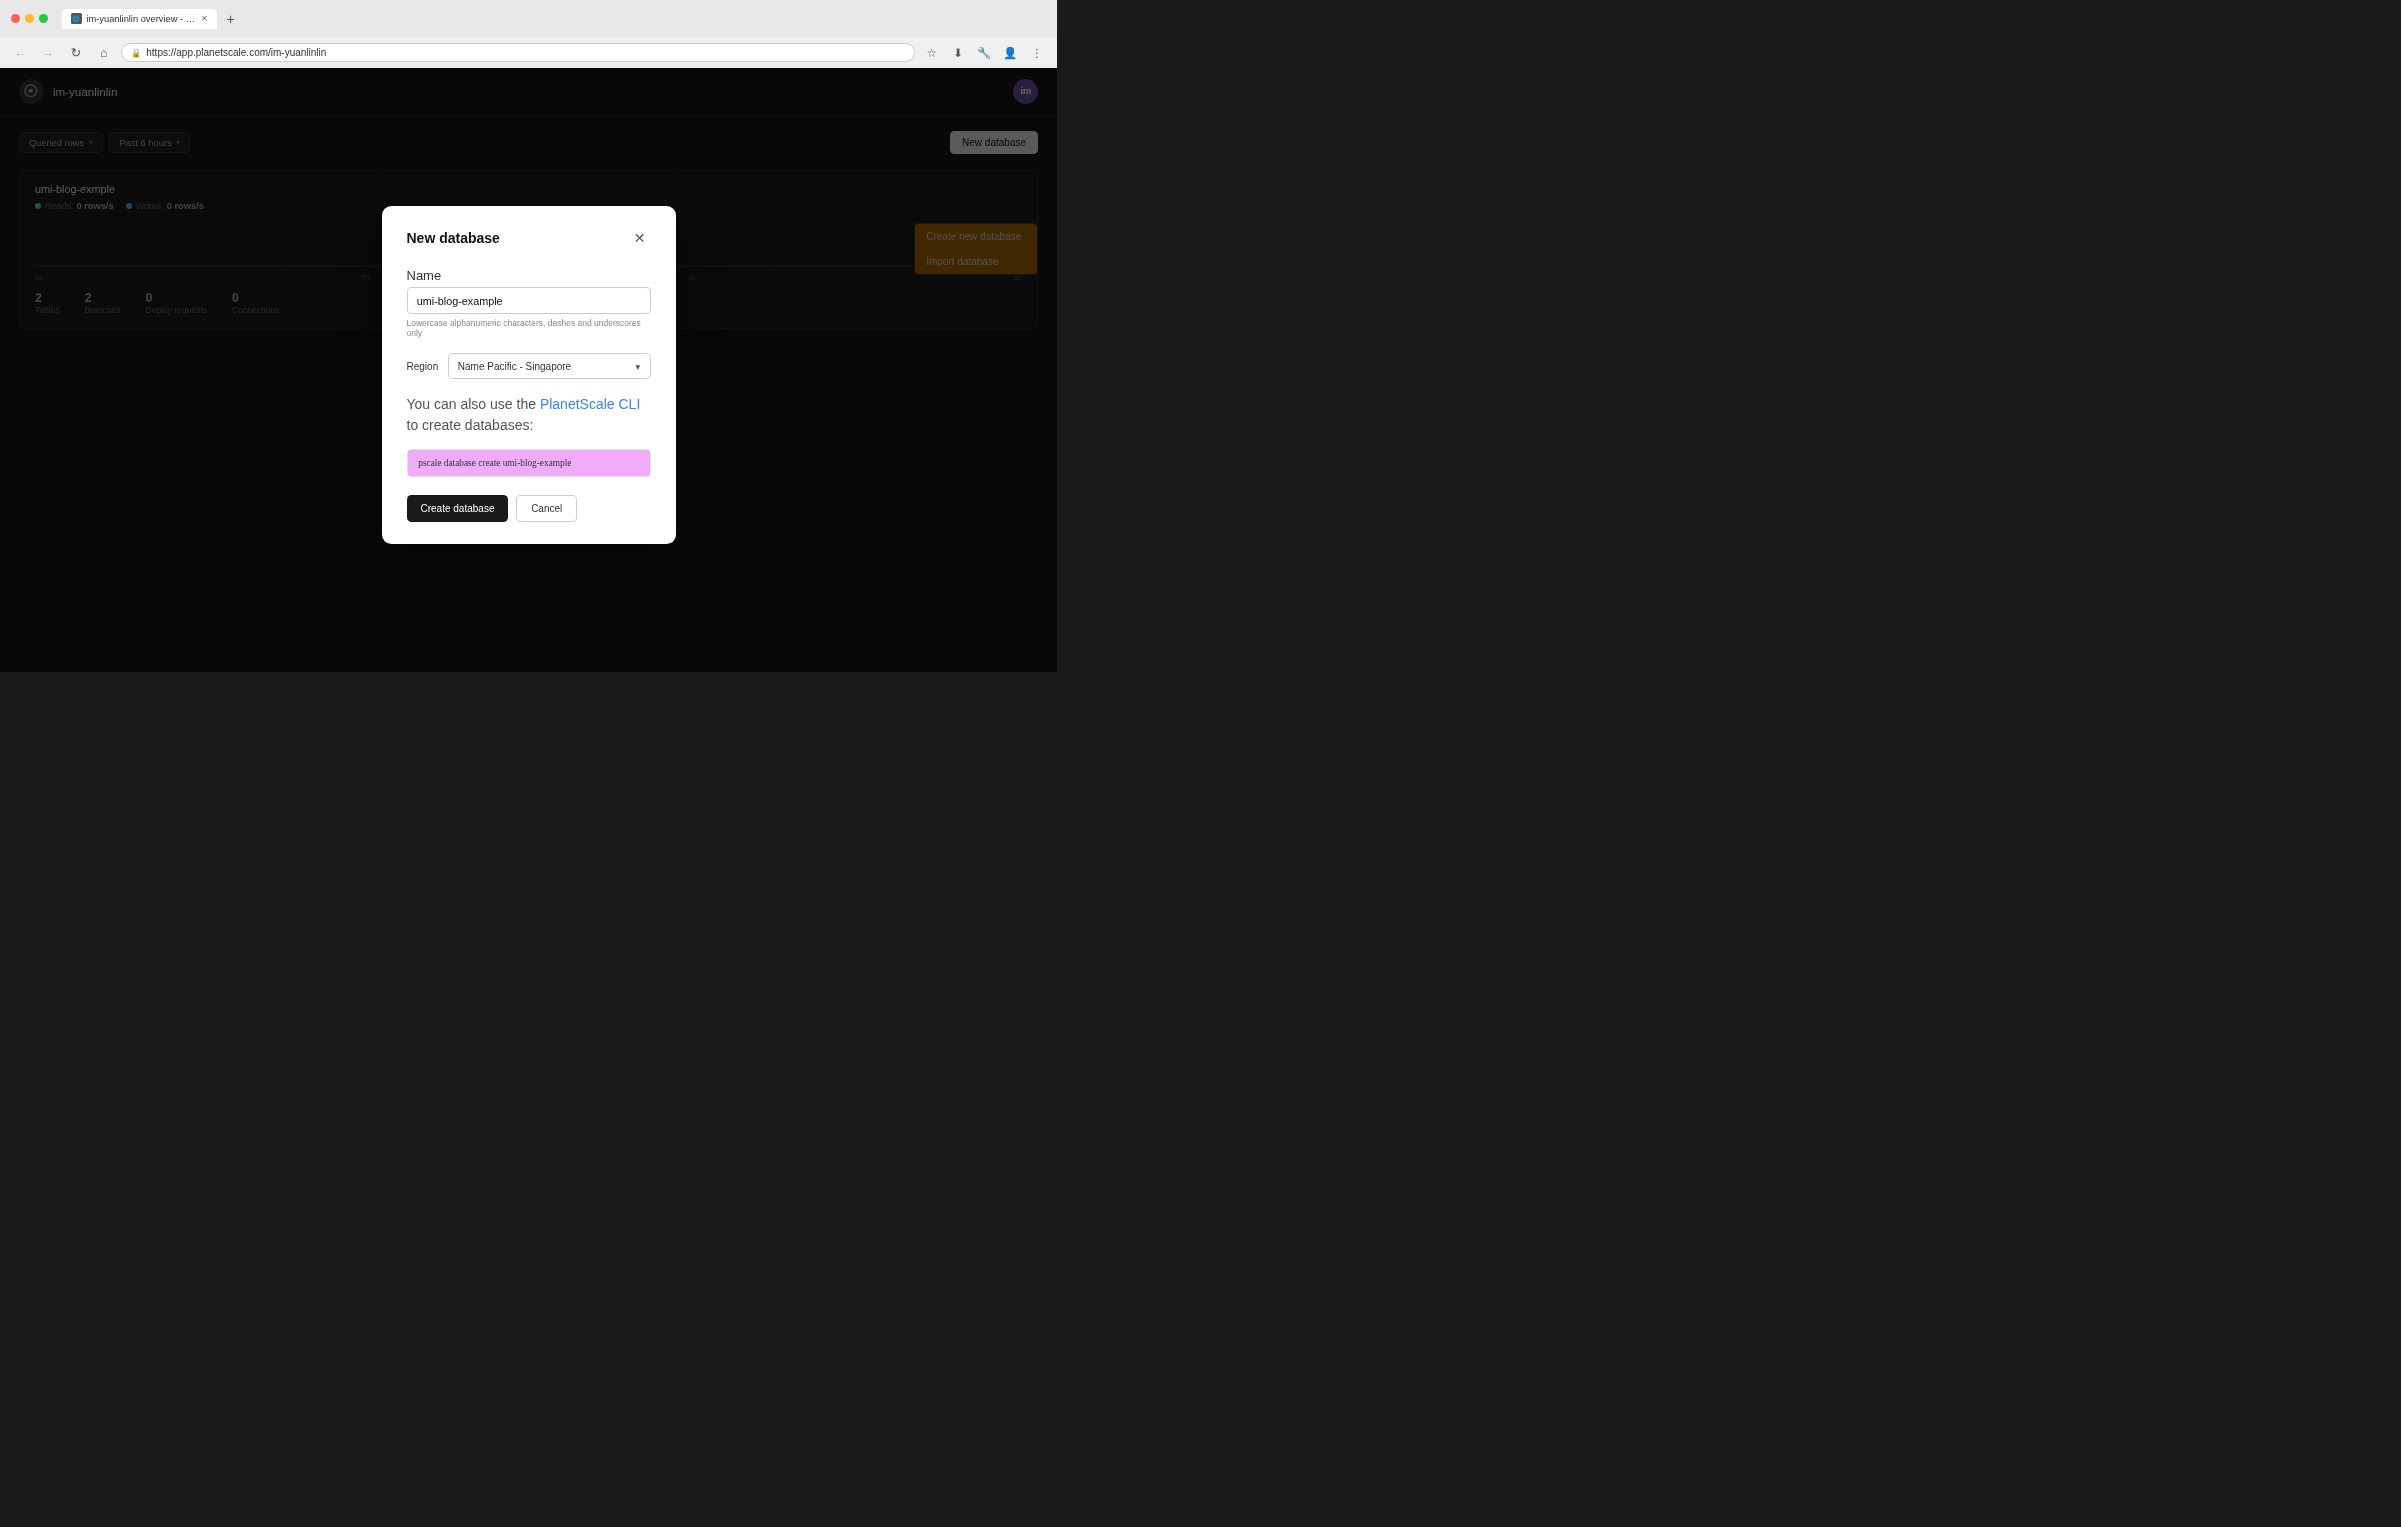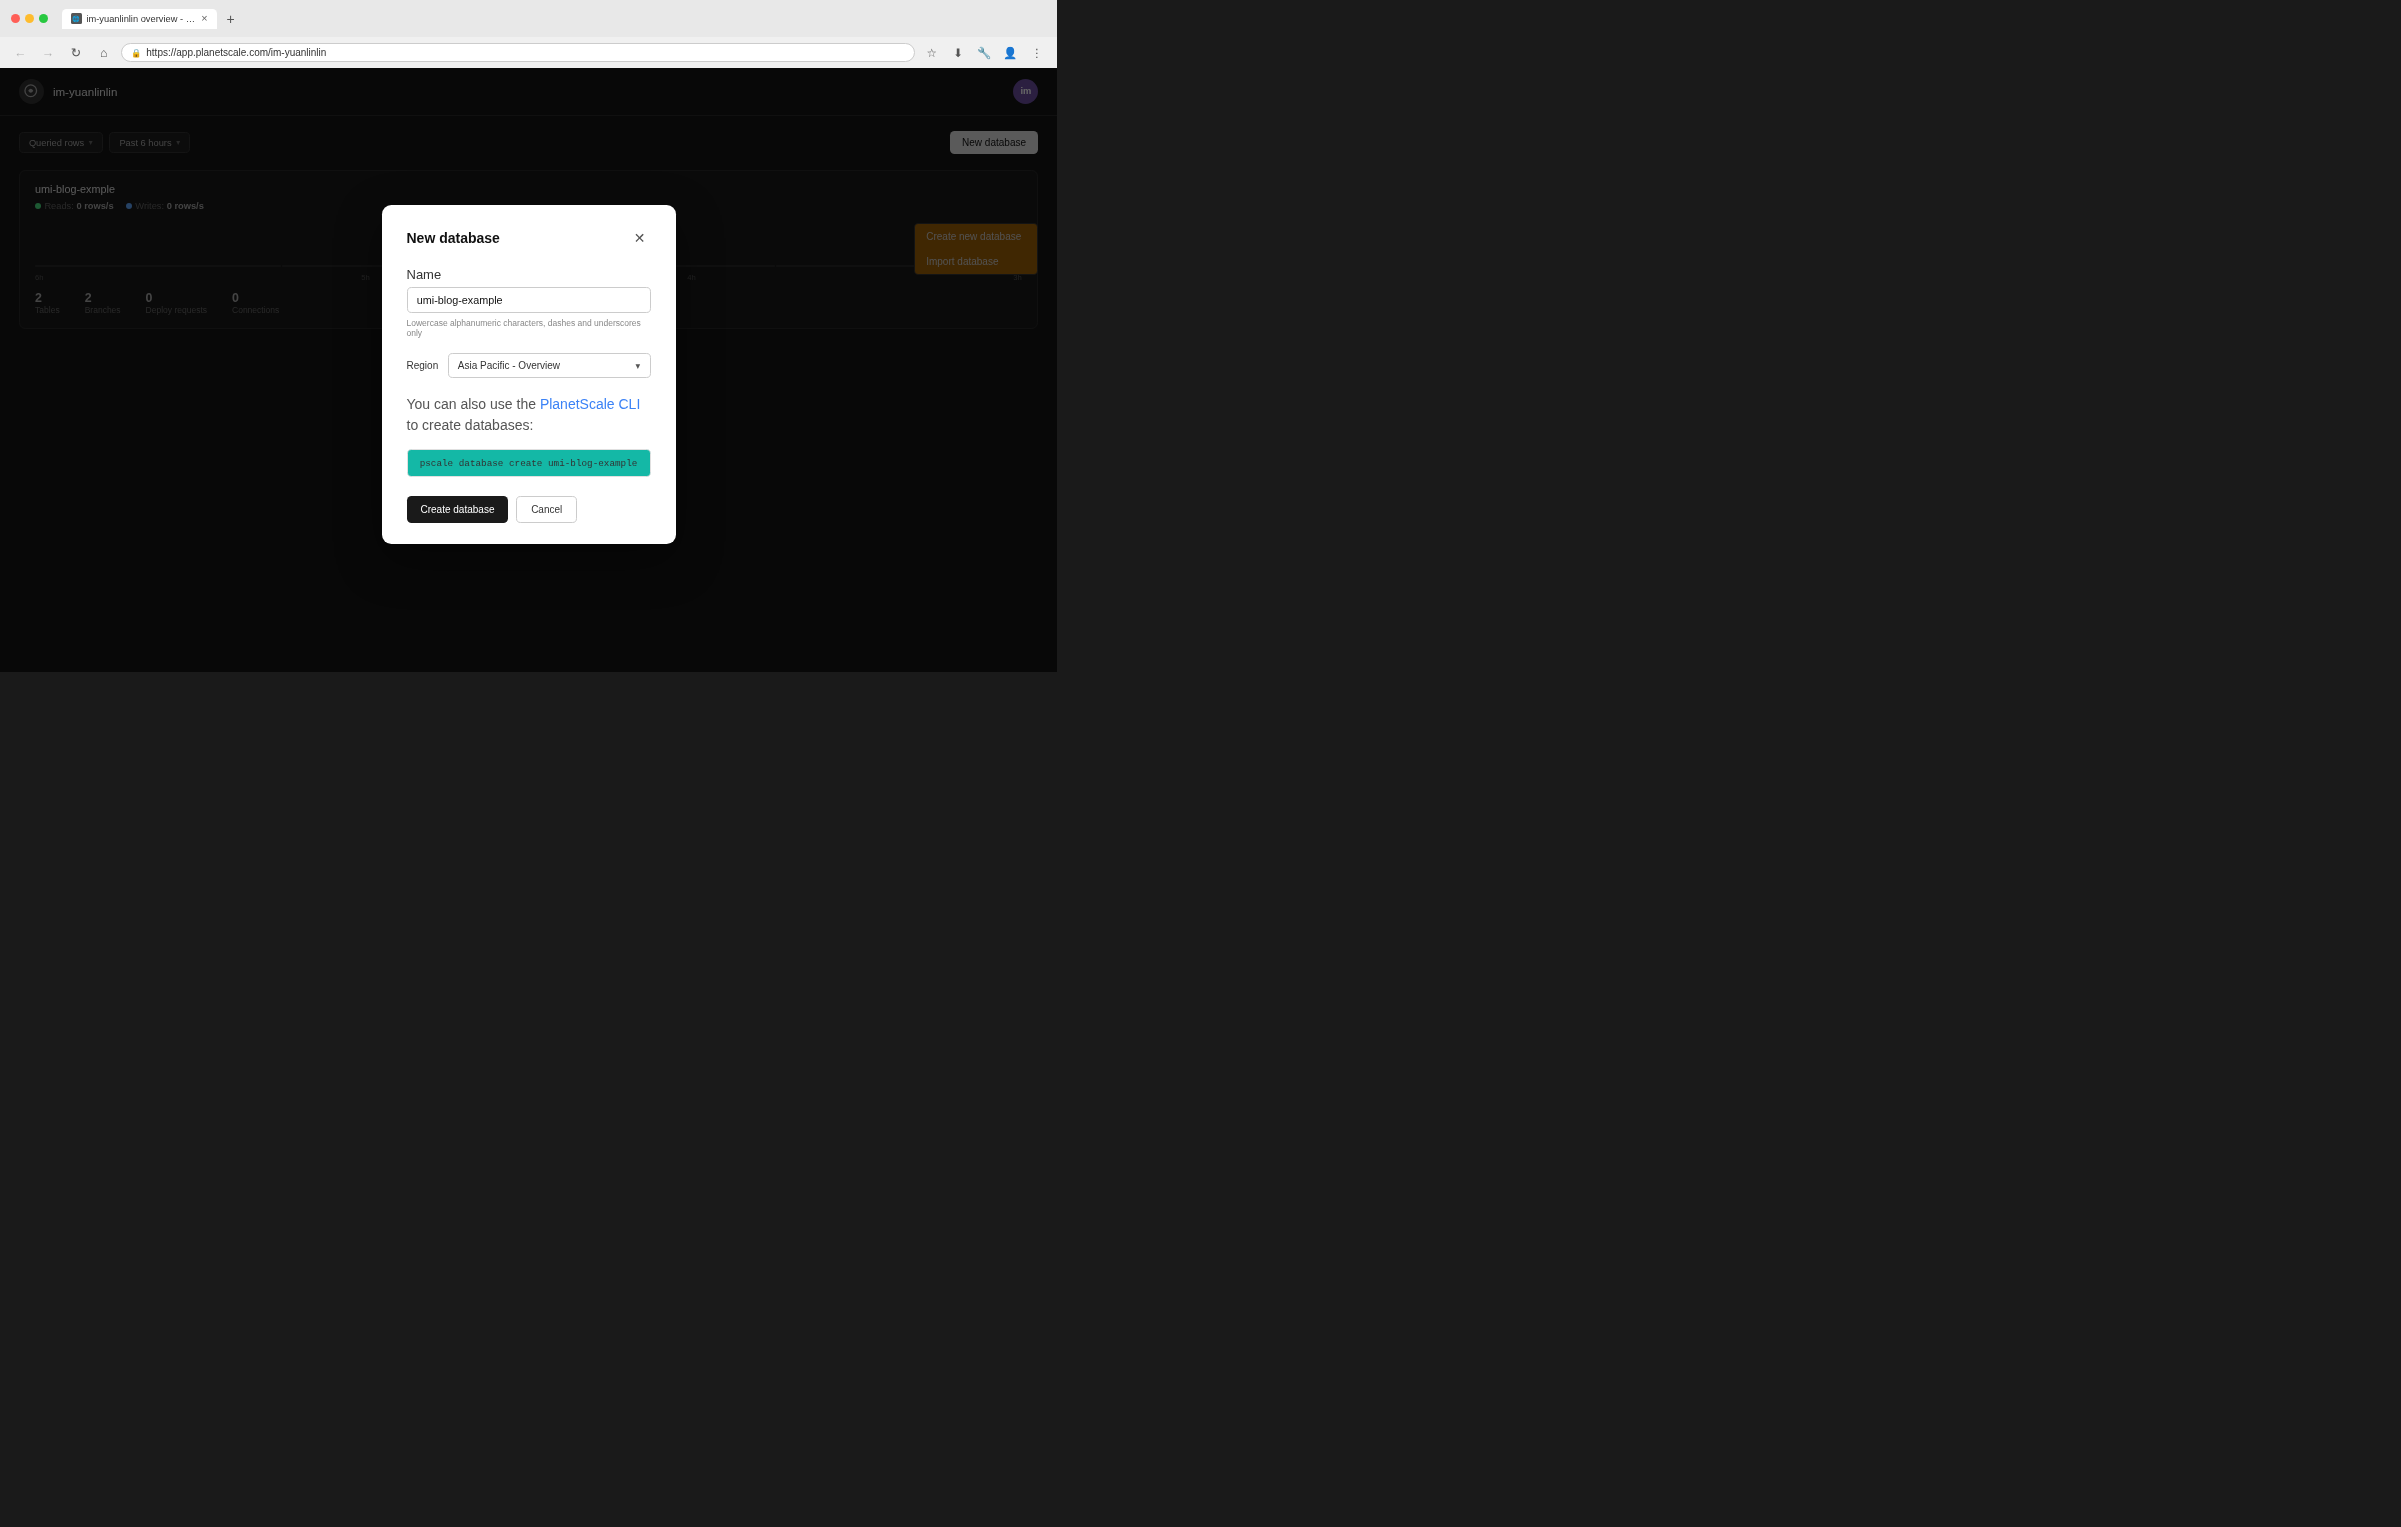--- a/index.html
+++ b/index.html
@@ -481,31 +481,30 @@
       margin-bottom: 13px;
       line-height: 1.5;
     }
 
     .modal-cli-text a {
       color: #3b82f6;
       text-decoration: none;
     }
 
     .modal-code {
-      background: #14b8a6;
+      background: #f0abfc;
       border: 0.8px solid #e0e0e0;
       border-radius: 4.6px;
       padding: 7.7px 10.8px;
-      font-family: Liberation Mono, monospace;
+      font-family: Liberation Serif, serif;
       font-size: 9.3px;
       color: #333;
       margin-bottom: 18.6px;
       white-space: nowrap;
       overflow: hidden;
-      text-align: center;
     }
 
     .modal-actions {
       display: flex;
       gap: 7.7px;
     }
 
     .btn-primary {
       padding: 7px 14px;
       background: #1a1a1a;
@@ -681,21 +680,21 @@
 
       
       <div class="modal-label">Name</div>
       <input class="modal-input" type="text" value="umi-blog-example" style="">
       <div class="modal-hint">Lowercase alphanumeric characters, dashes and underscores only</div>
 
       
       <div class="modal-region-row">
         <span class="modal-region-label">Region</span>
         <div class="modal-select">
-          <span>Asia Pacific - Overview</span>
+          <span>Name Pacific - Singapore</span>
           <span class="modal-select-chevron">▾</span>
         </div>
       </div>
 
       
       <p class="modal-cli-text">
         <span>You can also use the</span>
         <a href="#">PlanetScale CLI</a>
         <span>to create databases:</span>
       </p>

